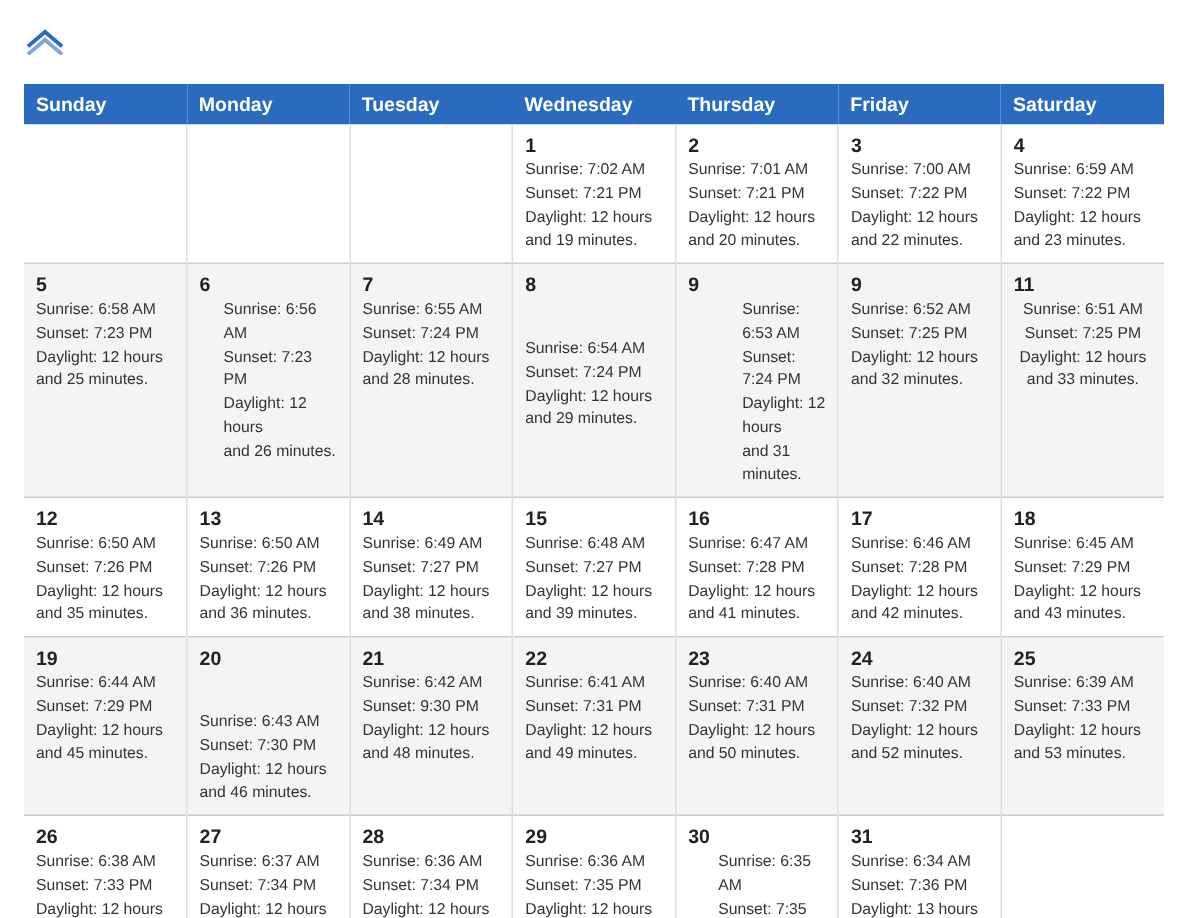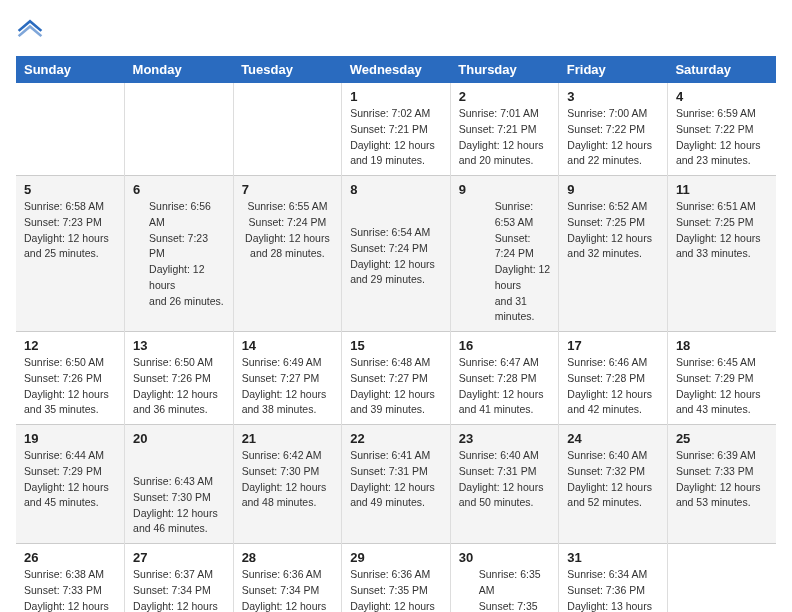--- a/index.html
+++ b/index.html
@@ -163,21 +163,21 @@
         </td>
         <td>
           <div class="day-number">6</div>
           <div class="day-info" style="white-space: pre-line; margin-left: 16px;">Sunrise: 6:56 AM
 Sunset: 7:23 PM
 Daylight: 12 hours
 and 26 minutes.</div>
         </td>
         <td>
           <div class="day-number">7</div>
-          <div class="day-info" style="white-space: pre-line; text-align: center;">Sunrise: 6:55 AM
+          <div class="day-info" style="white-space: pre-line;">Sunrise: 6:55 AM
 Sunset: 7:24 PM
 Daylight: 12 hours
 and 28 minutes.</div>
         </td>
         <td>
           <div class="day-number">8</div>
           <div class="day-info" style="white-space: pre-line; margin-top: 28px;">Sunrise: 6:54 AM
 Sunset: 7:24 PM
 Daylight: 12 hours
 and 29 minutes.</div>
@@ -191,21 +191,21 @@
         </td>
         <td>
           <div class="day-number">9</div>
           <div class="day-info" style="white-space: pre-line;">Sunrise: 6:52 AM
 Sunset: 7:25 PM
 Daylight: 12 hours
 and 32 minutes.</div>
         </td>
         <td>
           <div class="day-number">11</div>
-          <div class="day-info" style="white-space: pre-line;">Sunrise: 6:51 AM
+          <div class="day-info" style="white-space: pre-line; text-align: center;">Sunrise: 6:51 AM
 Sunset: 7:25 PM
 Daylight: 12 hours
 and 33 minutes.</div>
         </td>
       </tr>
       <tr>
         <td>
           <div class="day-number">12</div>
           <div class="day-info" style="white-space: pre-line;">Sunrise: 6:50 AM
 Sunset: 7:26 PM
@@ -266,21 +266,21 @@
         <td>
           <div class="day-number">20</div>
           <div class="day-info" style="white-space: pre-line; margin-top: 28px;">Sunrise: 6:43 AM
 Sunset: 7:30 PM
 Daylight: 12 hours
 and 46 minutes.</div>
         </td>
         <td>
           <div class="day-number">21</div>
           <div class="day-info" style="white-space: pre-line;">Sunrise: 6:42 AM
-Sunset: 7:30 PM
+Sunset: 9:30 PM
 Daylight: 12 hours
 and 48 minutes.</div>
         </td>
         <td>
           <div class="day-number">22</div>
           <div class="day-info" style="white-space: pre-line;">Sunrise: 6:41 AM
 Sunset: 7:31 PM
 Daylight: 12 hours
 and 49 minutes.</div>
         </td>

